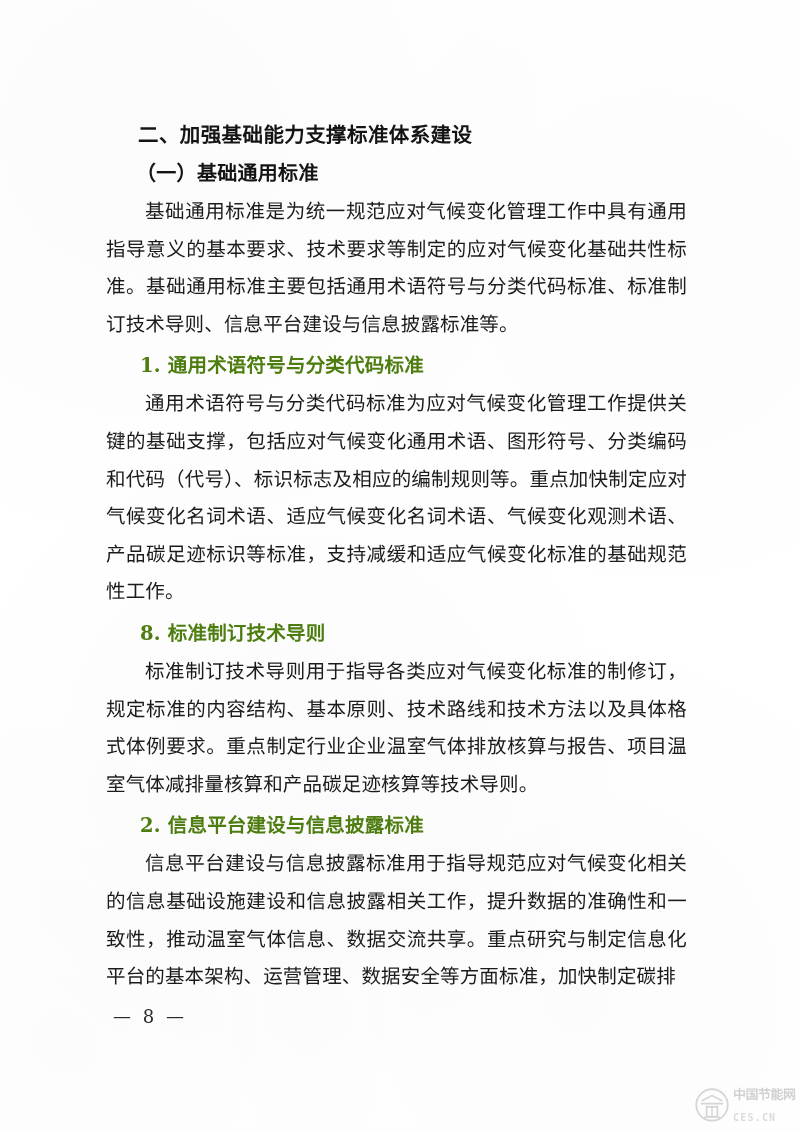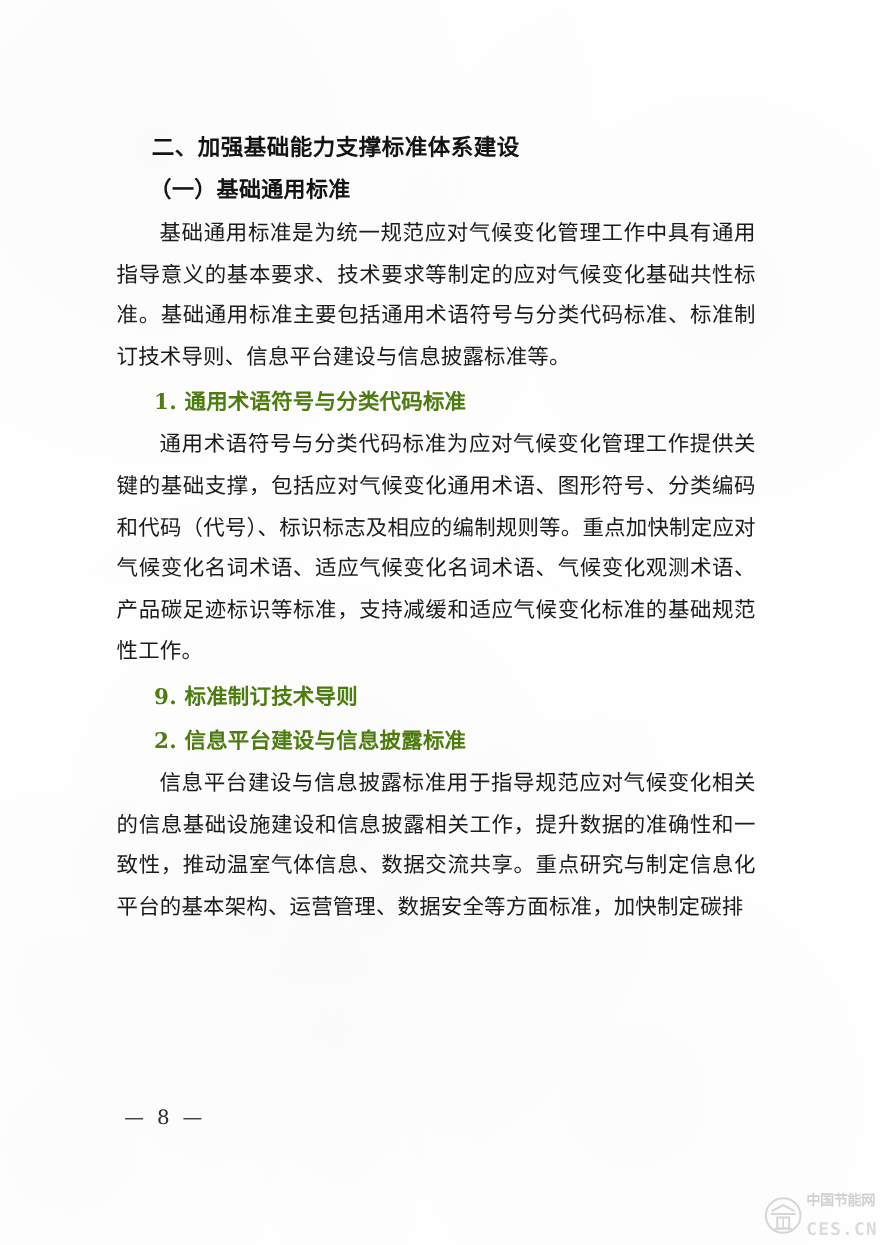--- a/index.html
+++ b/index.html
@@ -136,21 +136,21 @@
   .watermark .wm-cn {
     font-family: "DejaVu Sans", "Liberation Sans", sans-serif;
     font-size: 13px;
     font-weight: bold;
     color: #6a6a6a;
     letter-spacing: -0.5px;
     white-space: nowrap;
   }
   .watermark .wm-en {
     font-family: "DejaVu Sans Mono", "Liberation Mono", monospace;
-    font-size: 16px;
+    font-size: 10px;
     font-weight: bold;
     color: #8d8d8d;
     letter-spacing: 1.2px;
     margin-top: 12px;
     white-space: nowrap;
   }
 </style>
 </head>
 <body>
 
@@ -162,21 +162,22 @@
 
     <h2 class="h-section">二、加强基础能力支撑标准体系建设</h2>
 
     <h3 class="h-sub">（一）基础通用标准</h3>
 
     <p class="para">基础通用标准是为统一规范应对气候变化管理工作中具有通用指导意义的基本要求、技术要求等制定的应对气候变化基础共性标准。基础通用标准主要包括通用术语符号与分类代码标准、标准制订技术导则、信息平台建设与信息披露标准等。</p>
 
     <h4 class="h-item">1. 通用术语符号与分类代码标准</h4>
     <p class="para">通用术语符号与分类代码标准为应对气候变化管理工作提供关键的基础支撑，包括应对气候变化通用术语、图形符号、分类编码和代码（代号）、标识标志及相应的编制规则等。重点加快制定应对气候变化名词术语、适应气候变化名词术语、气候变化观测术语、产品碳足迹标识等标准，支持减缓和适应气候变化标准的基础规范性工作。</p>
 
-    <h4 class="h-item">9. 标准制订技术导则</h4>
+    <h4 class="h-item">8. 标准制订技术导则</h4>
+    <p class="para">标准制订技术导则用于指导各类应对气候变化标准的制修订，规定标准的内容结构、基本原则、技术路线和技术方法以及具体格式体例要求。重点制定行业企业温室气体排放核算与报告、项目温室气体减排量核算和产品碳足迹核算等技术导则。</p>
 
     <h4 class="h-item">2. 信息平台建设与信息披露标准</h4>
     <p class="para">信息平台建设与信息披露标准用于指导规范应对气候变化相关的信息基础设施建设和信息披露相关工作，提升数据的准确性和一致性，推动温室气体信息、数据交流共享。重点研究与制定信息化平台的基本架构、运营管理、数据安全等方面标准，加快制定碳排</p>
 
   </div>
 
   <div class="page-number">— 8 —</div>
 
   <div class="watermark">
     <svg class="wm-logo" viewBox="0 0 40 40">

